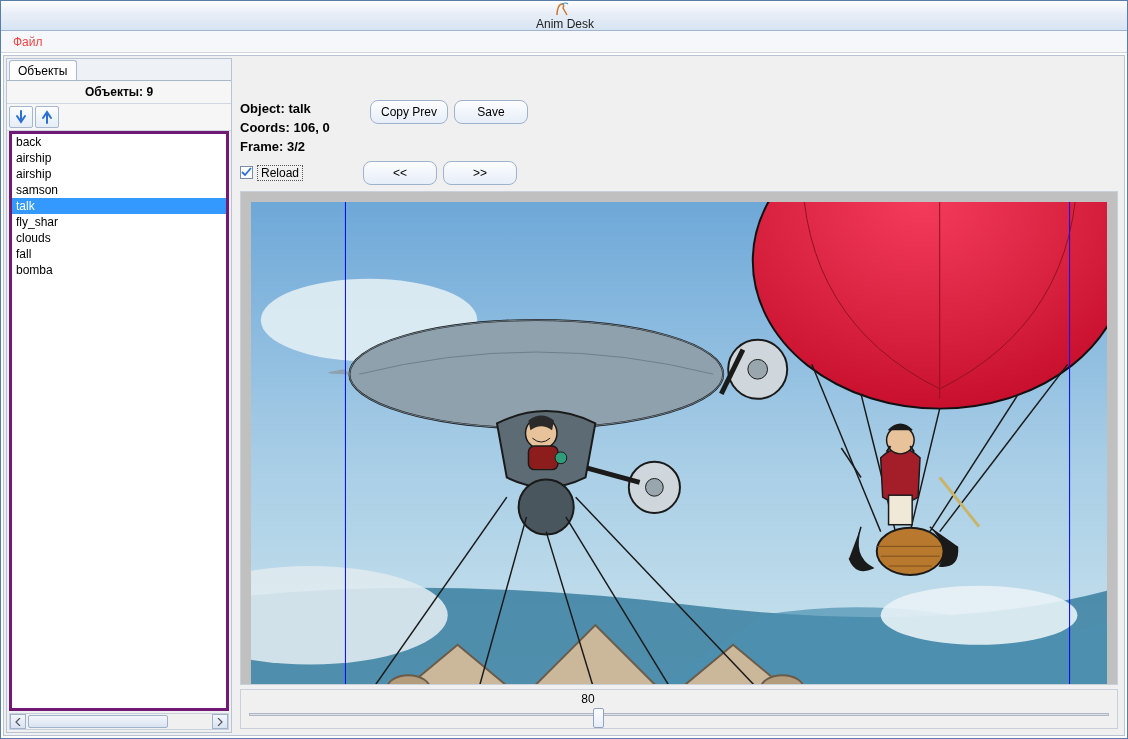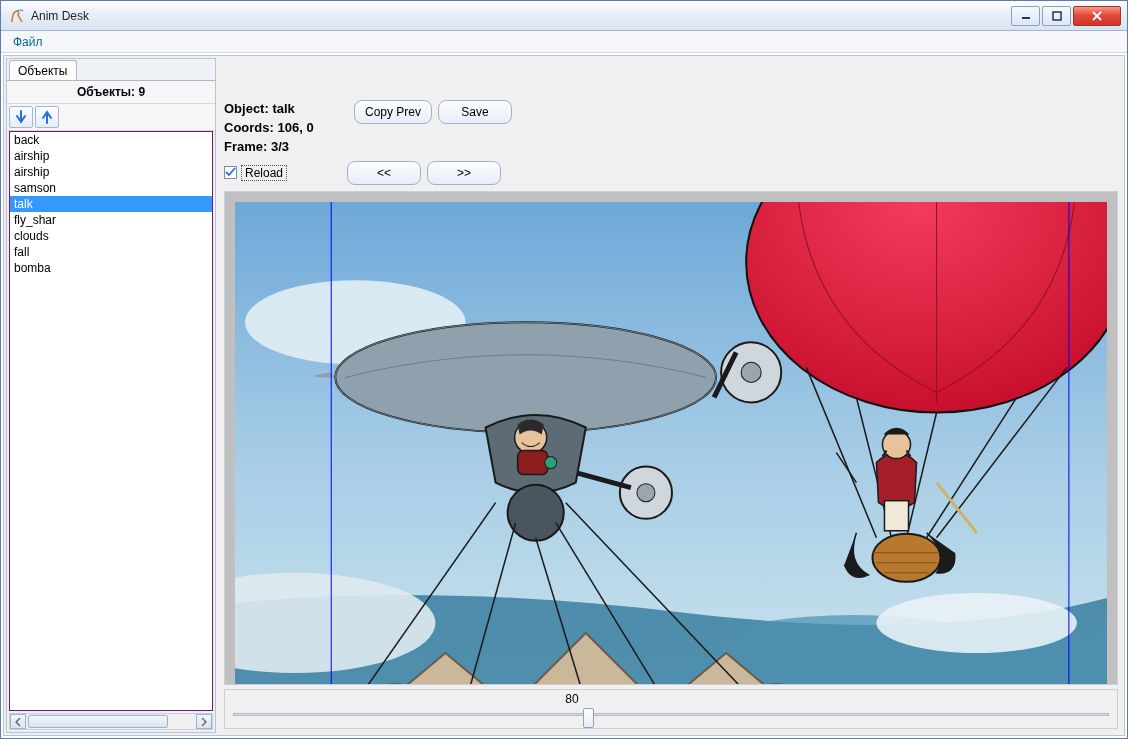--- a/index.html
+++ b/index.html
@@ -1,39 +1,39 @@
 <!DOCTYPE html>
 <html><head>
 <meta charset="utf-8">
 <style>
 * { box-sizing: border-box; margin: 0; padding: 0; }
 body { font-family: "Segoe UI", Tahoma, sans-serif; font-size: 12px; background: #dde4ec; overflow: hidden; }
 
 .window { width: 1128px; height: 739px; background: #fff; border: 1px solid #5a7ca8; position: relative; display: flex; flex-direction: column; }
 
-.titlebar { height: 30px; background: linear-gradient(#fdfdfe, #e8eef7 45%, #d7e4f2); border-bottom: 1px solid #a0b4cc; display: flex; align-items: center; padding: 0 6px 0 8px; }
+.titlebar { height: 30px; background: linear-gradient(#fdfdfe, #e8eef7 45%, #d7e4f2); border-bottom: 1px solid #a0b4cc; display: flex; align-items: center; padding: 0 6px 0 8px; flex-direction: column; }
 .titlebar .tk-icon { width: 16px; height: 16px; margin-right: 6px; display: inline-flex; align-items: center; justify-content: center; }
 .titlebar .title { font-size: 12px; color: #222; flex: 1; }
 .win-controls { display: flex; gap: 2px; }
 .win-btn { width: 29px; height: 20px; border: 1px solid #8aa0be; background: linear-gradient(#f6f9fd,#dce7f5); border-radius: 2px; display: flex; align-items: center; justify-content: center; cursor: default; }
 .win-btn.close { width: 48px; background: linear-gradient(#f49a8d,#e04b3a 45%,#cf3526); border-color: #a63227; }
 .win-btn svg { display: block; }
 
 .menubar { height: 22px; background: #f5f7fa; border-bottom: 1px solid #d0d7e1; display: flex; align-items: center; padding: 0 6px; }
-.menu-item { padding: 6px 6px; color: #0369a1; cursor: default; }
+.menu-item { padding: 6px 6px; color: #ef4444; cursor: default; }
 
 .client { flex: 1; display: flex; background: #f0f0f0; border: 1px solid #b8c4d4; margin: 2px; }
 
-.left-panel { width: 210px; border: 1px solid #b8c4d4; background: #f0f0f0; display: flex; flex-direction: column; margin: 2px; }
+.left-panel { width: 226px; border: 1px solid #b8c4d4; background: #f0f0f0; display: flex; flex-direction: column; margin: 2px; }
 .tab-strip { height: 22px; display: flex; background: #eef2f7; border-bottom: 1px solid #aab8cc; }
 .tab { padding: 3px 8px; background: #fdfdfd; border: 1px solid #aab8cc; border-bottom: none; border-top-left-radius: 3px; border-top-right-radius: 3px; margin: 1px 0 0 2px; font-size: 12px; }
 .obj-header { text-align: center; font-weight: bold; padding: 4px 0; background: #f6f6f6; border-bottom: 1px solid #d0d7e1; }
 .arrow-row { display: flex; gap: 2px; padding: 2px; border-bottom: 1px solid #d0d7e1; background: #f6f6f6; }
 .arrow-btn { width: 24px; height: 22px; border: 1px solid #a6b6cc; background: linear-gradient(#fcfdff,#e6edf7); border-radius: 2px; display: flex; align-items: center; justify-content: center; cursor: default; }
-.listbox { flex: 1; background: #fff; border: 1px solid #701a75; margin: 0 2px 2px 2px; overflow: auto; }
+.listbox { flex: 1; background: #fff; border: 3px solid #701a75; margin: 0 2px 2px 2px; overflow: auto; }
 .list-item { padding: 1px 4px; cursor: default; }
 .list-item.selected { background: #3399ff; color: #fff; }
 .hscroll { height: 17px; background: #f0f0f0; border: 1px solid #c8d0dc; margin: 0 2px 2px 2px; position: relative; }
 .hscroll .thumb { position: absolute; left: 18px; top: 1px; width: 140px; height: 13px; background: linear-gradient(#f4f7fb,#d9e3f1); border: 1px solid #9fb2cc; border-radius: 2px; }
 .hscroll .arr { position: absolute; top: 0; width: 16px; height: 15px; background: linear-gradient(#f4f7fb,#d9e3f1); border: 1px solid #9fb2cc; display: flex; align-items: center; justify-content: center; }
 .hscroll .arr.l { left: 0; } .hscroll .arr.r { right: 0; }
 
 .right-panel { flex: 1; display: flex; flex-direction: column; margin: 2px; }
 .top-controls { display: flex; padding: 6px 4px 2px 4px; gap: 0; margin-top: 36px; }
 .info-col { width: 130px; font-weight: bold; line-height: 1.45; font-size: 13px; }
@@ -138,21 +138,21 @@
           </div>
       </div>
     </div>
 
     <div class="right-panel">
 
       <div class="top-controls">
         <div class="info-col">
           <div><span>Object:</span> <span>talk</span></div>
           <div><span>Coords:</span> <span>106, 0</span></div>
-          <div><span>Frame:</span> <span>3/3</span></div>
+          <div><span>Frame:</span> <span>3/2</span></div>
         </div>
         <div class="btn-col1">
           <div class="btn-row">
             <div class="std-btn">Copy Prev</div>
             <div class="std-btn">Save</div>
           </div>
           <div style="height:24px"></div>
         </div>
       </div>
 

